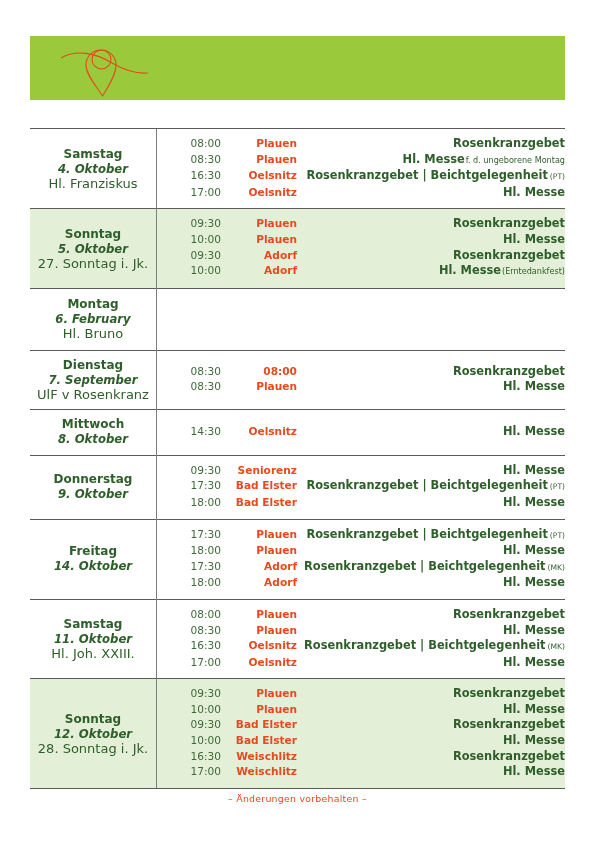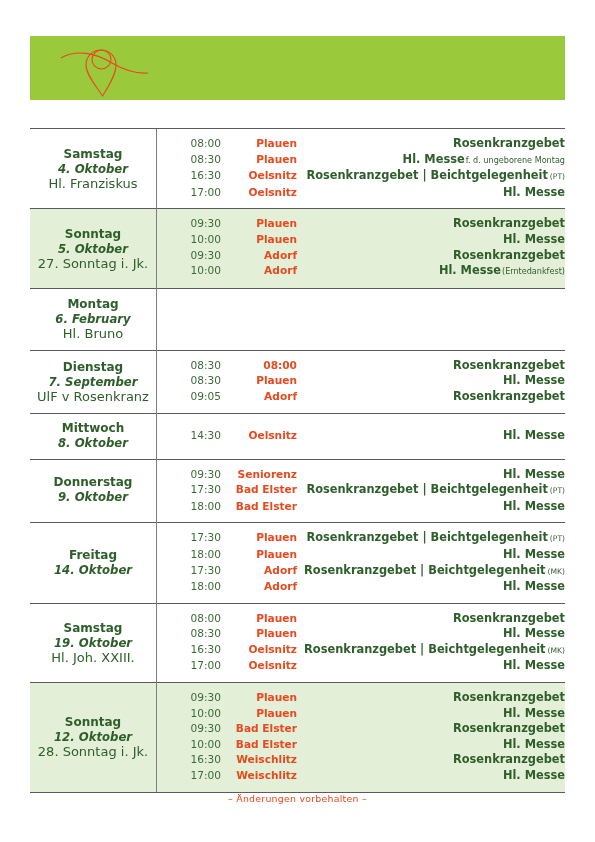--- a/index.html
+++ b/index.html
@@ -265,25 +265,20 @@
               <tr>
                 <td class="svc-time">08:30</td>
                 <td class="svc-place">08:00</td>
                 <td class="svc-desc"><span>Rosenkranzgebet</span></td>
               </tr>
               <tr>
                 <td class="svc-time">08:30</td>
                 <td class="svc-place">Plauen</td>
                 <td class="svc-desc"><span>Hl. Messe</span></td>
               </tr>
-              <tr>
-                <td class="svc-time">09:05</td>
-                <td class="svc-place">Adorf</td>
-                <td class="svc-desc"><span>Rosenkranzgebet</span></td>
-              </tr>
             </tbody>
           </table>
         </td>
       </tr>
       <tr class="day-row">
         <td class="col-day">
           <div class="day-name">Mittwoch</div>
           <div class="day-date">8. Oktober</div>
         </td>
         <td class="col-services">
@@ -353,21 +348,21 @@
                 <td class="svc-place">Adorf</td>
                 <td class="svc-desc"><span>Hl. Messe</span></td>
               </tr>
             </tbody>
           </table>
         </td>
       </tr>
       <tr class="day-row">
         <td class="col-day">
           <div class="day-name">Samstag</div>
-          <div class="day-date">19. Oktober</div>
+          <div class="day-date">11. Oktober</div>
           <div class="day-saint">Hl. Joh. XXIII.</div>
         </td>
         <td class="col-services">
           <table class="svc-table">
             <tbody>
               <tr>
                 <td class="svc-time">08:00</td>
                 <td class="svc-place">Plauen</td>
                 <td class="svc-desc"><span>Rosenkranzgebet</span></td>
               </tr>

